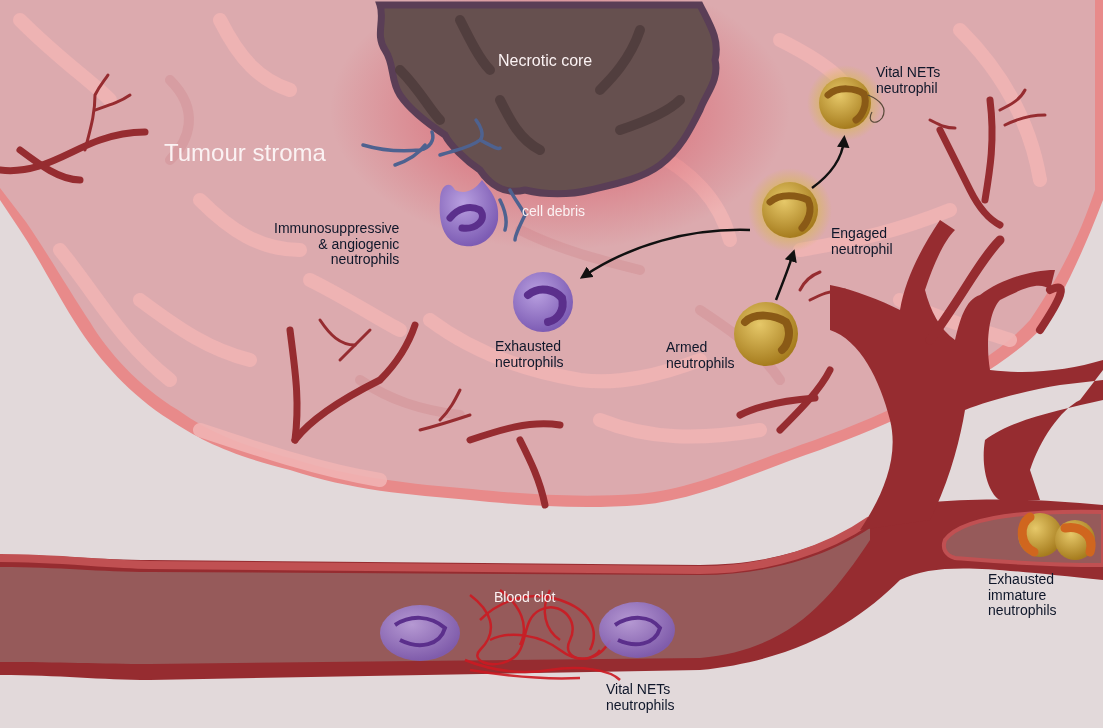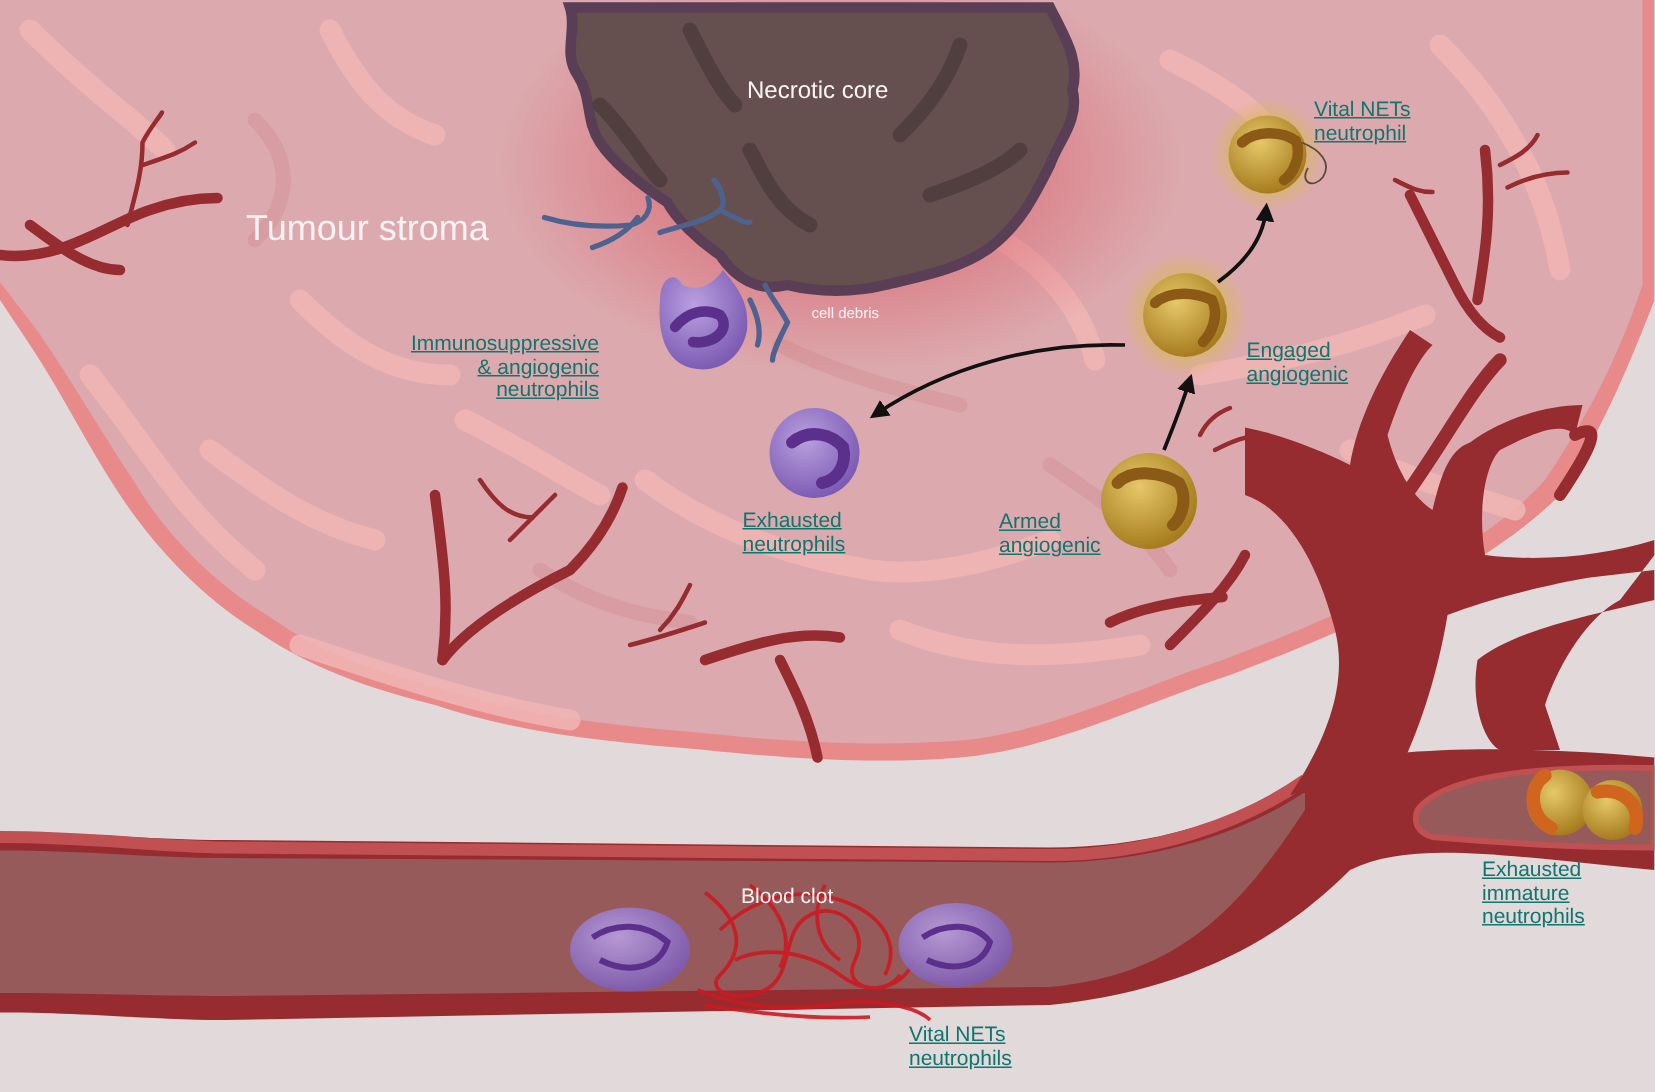--- a/index.html
+++ b/index.html
@@ -1,19 +1,19 @@
 <!DOCTYPE html>
 <html><head>
 <meta charset="utf-8">
 <style>
   html, body { margin: 0; padding: 0; background: #e2d9da; }
   body { width: 1103px; height: 728px; overflow: hidden; position: relative; font-family: "Liberation Sans", sans-serif; }
   #stage { position: absolute; left: 0; top: 0; width: 1103px; height: 728px; }
   .label { position: absolute; font-family: "Liberation Sans", sans-serif; line-height: 1.12; white-space: pre-line; }
-  .dark { color: #0f766e; font-size: 14px; text-decoration: underline; }
+  .dark { color: #0f172a; font-size: 14px; }
   .light { color: #fbf2f3; }
 </style>
 </head>
 <body>
 
 <svg id="stage" viewBox="0 0 1103 728" xmlns="http://www.w3.org/2000/svg">
   <defs>
     <radialGradient id="gPurple" cx="40%" cy="35%" r="65%">
       <stop offset="0" stop-color="#b9a0e0"></stop>
       <stop offset="1" stop-color="#7d5cb4"></stop>
@@ -185,29 +185,29 @@
 
   <g fill="none" stroke="#111" stroke-width="2.5">
     <path d="M776,300 C782,285 788,270 793,254" marker-end="url(#arrowHead)"></path>
     <path d="M812,188 C830,175 842,160 844,140" marker-end="url(#arrowHead)"></path>
     <path d="M750,230 C690,228 630,245 584,276" marker-end="url(#arrowHead)"></path>
   </g>
 </svg>
 
 <div class="label light" style="left:498px;top:52px;font-size:16px;text-align:center;">Necrotic core</div>
 <div class="label light" style="left:164px;top:140px;font-size:24px;">Tumour stroma</div>
-<div class="label light" style="left:541px;top:204px;font-size:10px;">cell debris</div>
+<div class="label light" style="left:522px;top:204px;font-size:14px;">cell debris</div>
 <div class="label light" style="left:494px;top:590px;font-size:14px;">Blood clot</div>
 
 <div class="label dark" style="left:876px;top:65px;">Vital NETs
 neutrophil</div>
 <div class="label dark" style="left:831px;top:226px;">Engaged
-angiogenic</div>
+neutrophil</div>
 <div class="label dark" style="left:666px;top:340px;">Armed
-angiogenic</div>
+neutrophils</div>
 <div class="label dark" style="left:495px;top:339px;">Exhausted
 neutrophils</div>
 <div class="label dark" style="left:274px;top:221px;text-align:right;">Immunosuppressive
 &amp; angiogenic
 neutrophils</div>
 <div class="label dark" style="left:988px;top:572px;">Exhausted
 immature
 neutrophils</div>
 <div class="label dark" style="left:606px;top:682px;">Vital NETs
 neutrophils</div>

